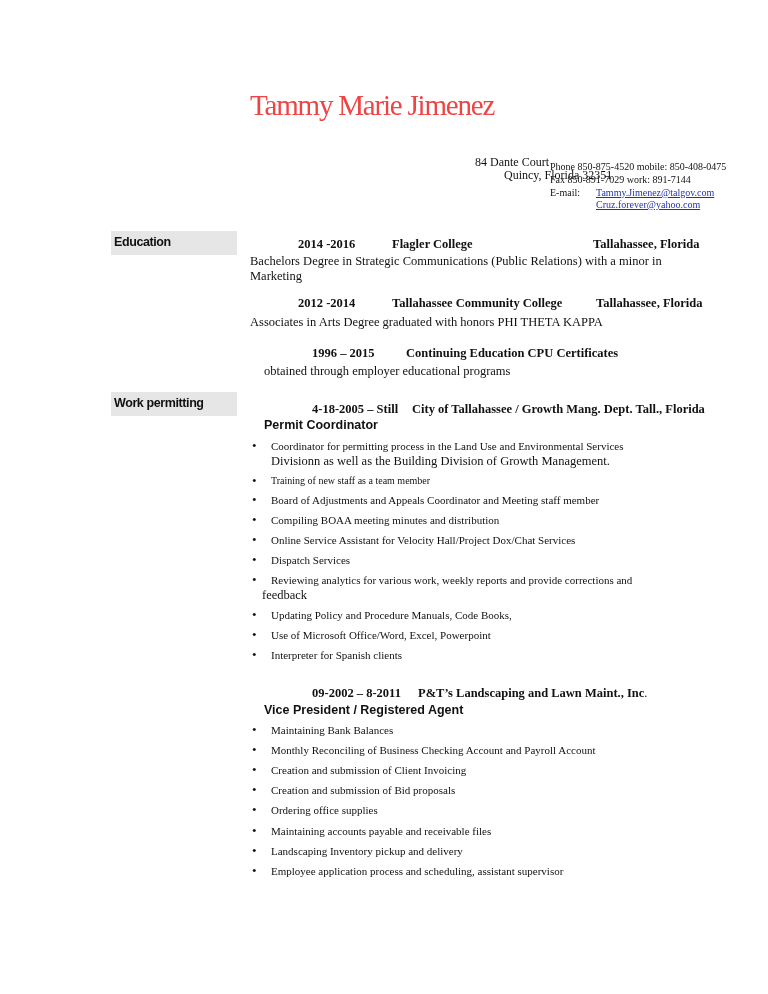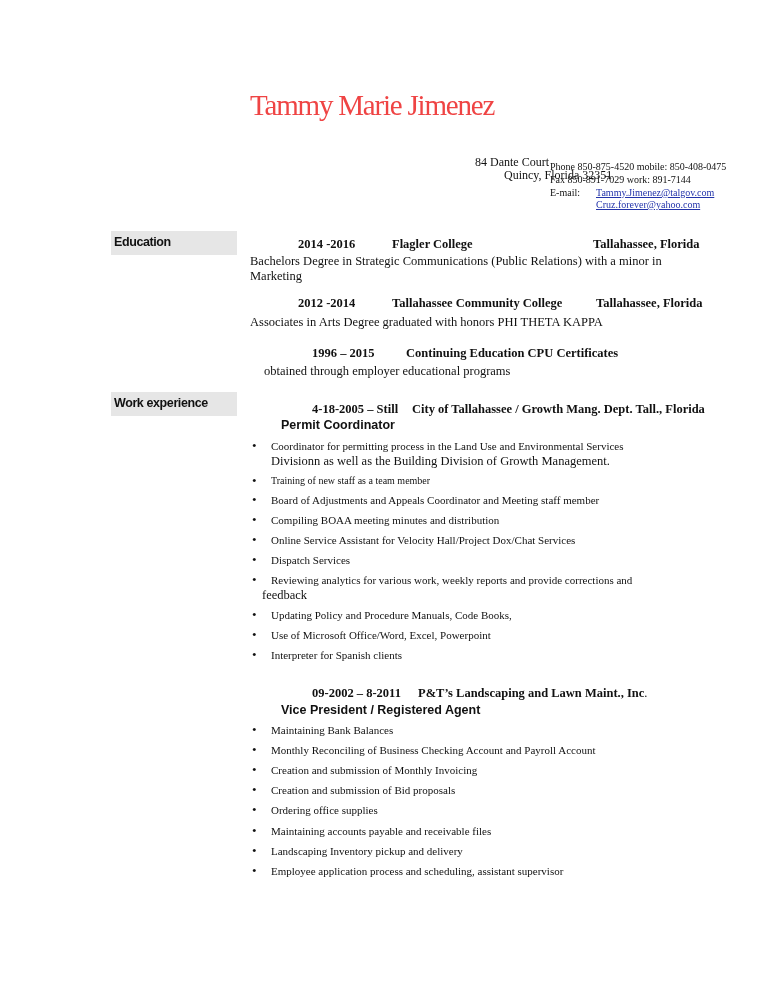--- a/index.html
+++ b/index.html
@@ -8,41 +8,41 @@
     .abs { position: absolute; white-space: nowrap; }
     .name { left: 250px; top: 89px; font-size: 29px; letter-spacing: -1.2px; color: #ef4444; }
     .addr { font-size: 12px; line-height: 14px; }
     .contact { font-size: 10px; line-height: 13px; }
     .link { color: #2233aa; text-decoration: underline; }
     .side-label { position: absolute; left: 111px; width: 126px; height: 24px; background: #e6e6e6;
                   font-family: "Liberation Sans", sans-serif; font-weight: bold; font-size: 12.5px;
                   letter-spacing: -0.4px; padding: 4px 0 0 3px; box-sizing: border-box; color: #111; }
     .b { font-weight: bold; font-size: 12.5px; margin-left: 48px; }
     .t { font-size: 12.5px; }
-    .sans-b { font-family: "Liberation Sans", sans-serif; font-weight: bold; font-size: 12.5px; margin-left: 17px; }
+    .sans-b { font-family: "Liberation Sans", sans-serif; font-weight: bold; font-size: 12.5px; }
     .bullet-list { position: absolute; left: 250px; margin: 0; padding: 0; list-style: none; }
     .bullet-list li { position: relative; padding-left: 21px; font-size: 11px; line-height: 16px; }
     .bullet-list li::before { content: "\2022"; position: absolute; left: 2px; top: 0; font-size: 13px; }
   </style>
 </head>
 <body>
 
 <div class="abs name">Tammy Marie Jimenez</div>
 
 <div class="abs addr" style="left:475px; top:155px;">84 Dante Court</div>
 <div class="abs addr" style="left:475px; top:168px;margin-left:29px;">Quincy, Florida 32351</div>
 
 <div class="abs contact" style="left:550px; top:160px;">Phone 850-875-4520 mobile: 850-408-0475</div>
 <div class="abs contact" style="left:550px; top:173px;">Fax 850-891-7029  work: 891-7144</div>
 <div class="abs contact" style="left:550px; top:186px;">E-mail:</div>
 <a class="abs contact link" style="left:596px; top:186px;">Tammy.Jimenez@talgov.com</a>
 <a class="abs contact link" style="left:596px; top:198px;">Cruz.forever@yahoo.com</a>
 
 <div class="side-label" style="top:231px;">Education</div>
-<div class="side-label" style="top:392px;">Work experience</div>
+<div class="side-label" style="top:392px;">Work permitting</div>
 
 <div class="abs b" style="left:250px; top:237px;">2014 -2016</div>
 <div class="abs b" style="left:344px; top:237px;">Flagler College</div>
 <div class="abs b" style="left:545px; top:237px;">Tallahassee, Florida</div>
 <div class="abs t" style="left:250px; top:254px;">Bachelors Degree in Strategic Communications (Public Relations) with a minor in</div>
 <div class="abs t" style="left:250px; top:269px;">Marketing</div>
 
 <div class="abs b" style="left:250px; top:296px;">2012 -2014</div>
 <div class="abs b" style="left:344px; top:296px;">Tallahassee Community College</div>
 <div class="abs b" style="left:548px; top:296px;">Tallahassee, Florida</div>
@@ -93,21 +93,21 @@
 <div class="abs b" style="left:370px; top:686px;"><span>P&amp;T’s Landscaping and Lawn Maint., Inc</span><span style="font-weight:normal;">.</span></div>
 <div class="abs sans-b" style="left:264px; top:703px;">Vice President / Registered Agent</div>
 
 <ul class="bullet-list" style="top:722px;">
   <li>Maintaining Bank Balances</li>
 </ul>
 <ul class="bullet-list" style="top:742px;">
   <li>Monthly Reconciling of Business Checking Account and Payroll Account</li>
 </ul>
 <ul class="bullet-list" style="top:762px;">
-  <li>Creation and submission of Monthly Invoicing</li>
+  <li>Creation and submission of Client Invoicing</li>
 </ul>
 <ul class="bullet-list" style="top:782px;">
   <li>Creation and submission of Bid proposals</li>
 </ul>
 <ul class="bullet-list" style="top:802px;">
   <li>Ordering office supplies</li>
 </ul>
 <ul class="bullet-list" style="top:823px;">
   <li>Maintaining accounts payable and receivable files</li>
 </ul>

